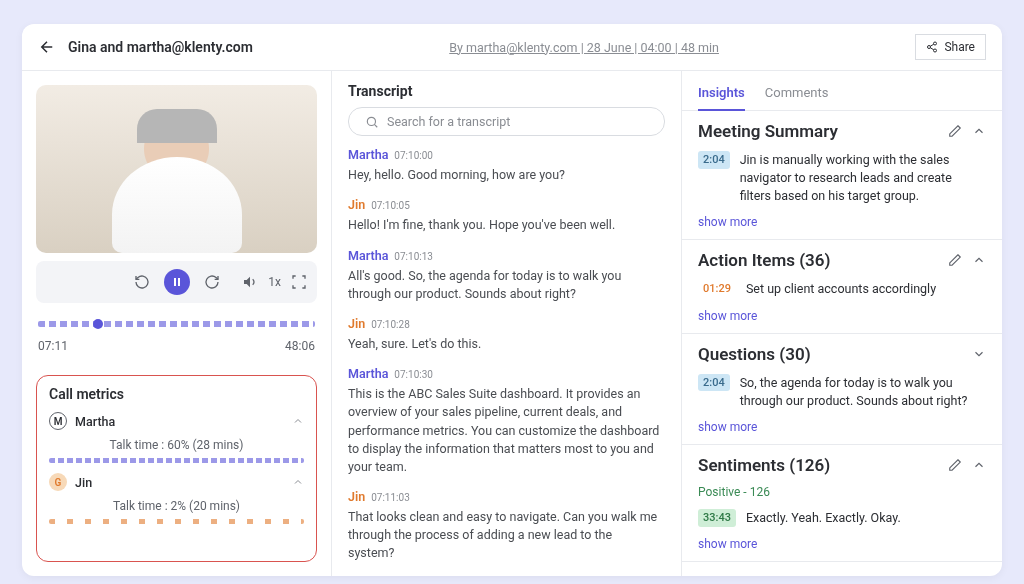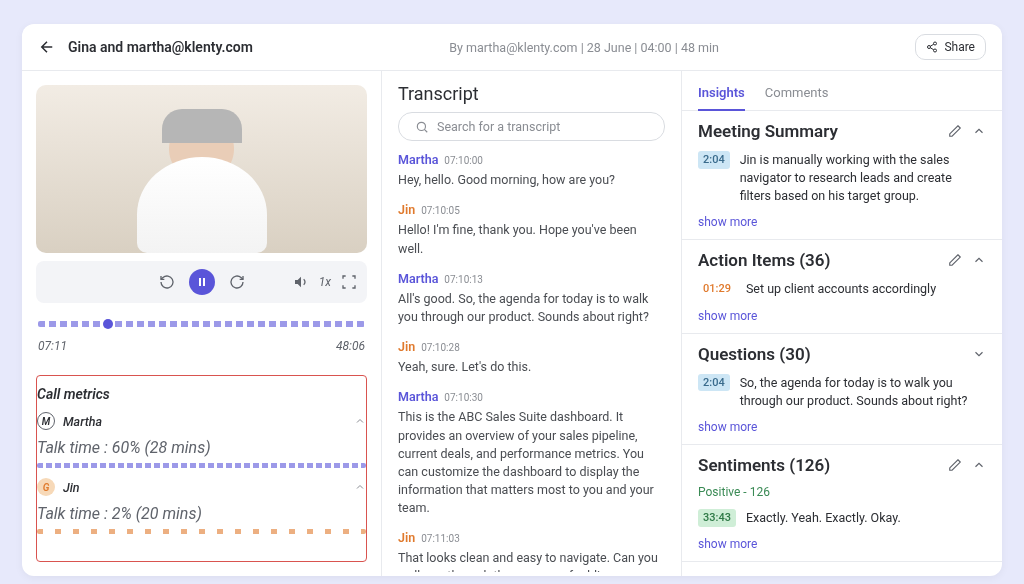--- a/index.html
+++ b/index.html
@@ -38,30 +38,30 @@
   }
   
   .header{
     display:flex;align-items:center;
     padding:10px 16px;
     border-bottom:1px solid var(--gray-200);
     gap:12px;
   }
   .back-arrow{width:18px;height:18px;color:var(--gray-800);cursor:pointer;}
   .title{font-weight:600;font-size:14px;}
-  .meta{color:var(--gray-500);font-size:12.5px;margin-left:auto;margin-right:auto;text-align:center;flex:1;}
+  .meta{color:var(--gray-500);font-size:12.5px;margin-left:auto;margin-right:auto;text-align:center;flex:1;text-decoration:underline;}
   .share-btn{
-    border:1px solid var(--gray-300);border-radius:10px;
+    border:1px solid var(--gray-300);border-radius:0;
     padding:5px 10px;display:flex;align-items:center;gap:6px;
     font-size:12px;color:var(--gray-800);cursor:pointer;background:#fff;
   }
   
   .body{display:flex;flex:1;overflow:hidden;}
   .col{display:flex;flex-direction:column;overflow:hidden;}
-  .col-left{width:360px;border-right:1px solid var(--gray-200);font-style:italic;}
+  .col-left{width:310px;border-right:1px solid var(--gray-200);}
   .col-mid{flex:1;border-right:1px solid var(--gray-200);}
   .col-right{width:320px;}
   
   .video-wrap{padding:14px 14px 8px;}
   .video{
     width:100%;height:168px;border-radius:10px;overflow:hidden;
     background:
       radial-gradient(circle at 50% 38%, #e9cdb7 0 32px, transparent 33px),
       linear-gradient(180deg,#f2ece4,#d9d0c2);
     position:relative;
@@ -95,37 +95,37 @@
     background:repeating-linear-gradient(90deg,var(--indigo) 0 7px,transparent 7px 11px);
     opacity:.6;border-radius:2px;
   }
   .wave-dot{
     position:absolute;top:-2px;left:20%;width:10px;height:10px;border-radius:50%;
     background:var(--indigo);
   }
   .time-row{display:flex;justify-content:space-between;color:var(--gray-600);margin-top:8px;font-size:12px;}
   
   .metrics{
-    margin:14px;padding:10px 0 14px;border:1.5px solid #d9534f;border-radius:4px;
+    margin:14px;padding:10px 12px 14px;border:1.5px solid #d9534f;border-radius:12px;
     flex:1;overflow:hidden;
   }
   .metrics h3{margin:0 0 10px;font-size:14px;font-weight:600;}
   .speaker-row{display:flex;align-items:center;gap:8px;margin-top:10px;}
   .avatar{width:18px;height:18px;border-radius:50%;display:flex;align-items:center;justify-content:center;font-size:10px;font-weight:600;}
   .avatar.m{border:1px solid var(--gray-600);color:var(--gray-800);}
   .avatar.g{background:#f7d9b8;color:var(--orange);}
   .spk-name{font-size:12.5px;font-weight:500;}
   .chev-sm{margin-left:auto;width:12px;height:12px;color:var(--gray-500);cursor:pointer;}
-  .talk-time{text-align:left;color:var(--gray-600);font-size:16px;margin-top:8px;}
+  .talk-time{text-align:center;color:var(--gray-600);font-size:12px;margin-top:8px;}
   .mini-wave{height:5px;margin-top:6px;border-radius:2px;}
   .mini-wave.indigo{background:repeating-linear-gradient(90deg,var(--indigo) 0 6px,transparent 6px 9px);opacity:.6;}
   .mini-wave.orange{background:repeating-linear-gradient(90deg,var(--orange) 0 6px,transparent 6px 18px);opacity:.6;}
   
   .mid-inner{padding:12px 16px 4px;display:flex;flex-direction:column;overflow:hidden;height:100%;}
-  .col-mid h3{margin:0 0 8px;font-size:18px;font-weight:400;}
+  .col-mid h3{margin:0 0 8px;font-size:14px;font-weight:700;}
   .search{
     display:flex;align-items:center;gap:8px;border:1px solid var(--gray-300);
     border-radius:14px;padding:6px 16px;color:var(--gray-500);font-size:12.5px;cursor:text;
   }
   .tlist{margin-top:10px;overflow-y:auto;flex:1;padding-right:4px;}
   .turn{margin-bottom:12px;font-size:12.5px;line-height:1.45;}
   .turn .hdr{display:flex;align-items:baseline;gap:6px;margin-bottom:2px;}
   .turn .sp{font-weight:600;}
   .turn .sp.martha{color:var(--indigo);}
   .turn .sp.jin{color:var(--orange);}

